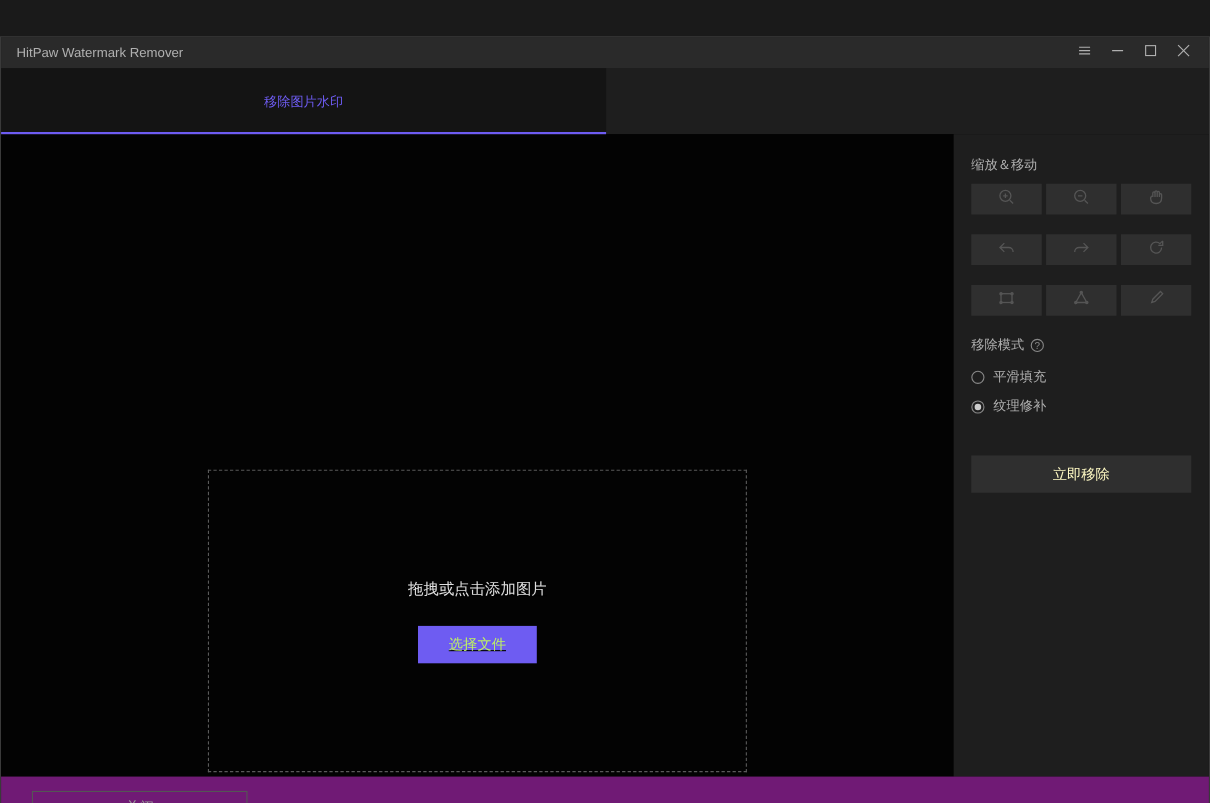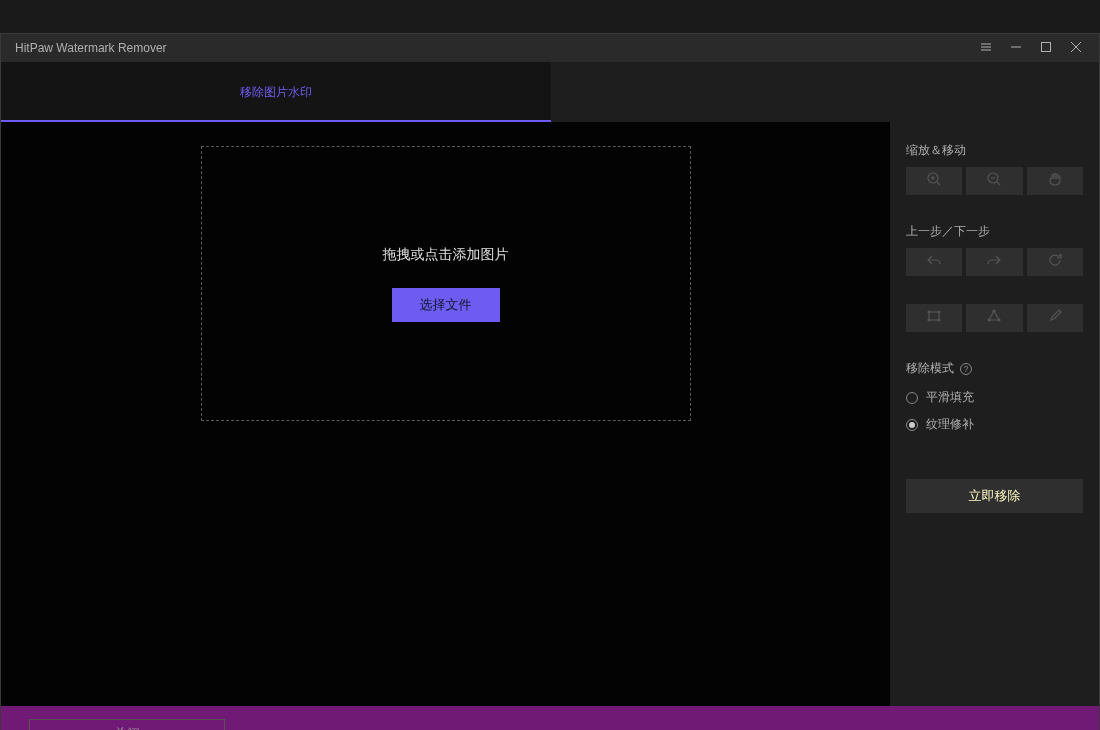--- a/index.html
+++ b/index.html
@@ -78,55 +78,56 @@
       background: #6e5cf2;
     }
     .content {
       flex: 1;
       display: flex;
       background: #0a0a0a;
     }
     .canvas-area {
       flex: 1;
       display: flex;
-      align-items: flex-start;
-      justify-content: center;
-      padding: 24px;
+      align-items: flex-end;
+      justify-content: center;
+      padding: 4px;
       background: #030303;
+      text-decoration: underline;
     }
     .dropzone {
       width: 490px;
       height: 275px;
       border: 1px dashed #5a5a5a;
       display: flex;
       flex-direction: column;
       align-items: center;
       justify-content: center;
       gap: 24px;
     }
     .dropzone-text {
       color: #e0e0e0;
       font-size: 14px;
     }
     .select-file-btn {
       background: #6e5cf2;
-      color: #0f172a;
+      color: #bef264;
       border: none;
       padding: 8px 28px;
       font-size: 13px;
       cursor: pointer;
       font-family: inherit;
     }
     .sidebar {
-      width: 209px;
+      width: 232px;
       background: #1e1e1e;
       padding: 20px 16px;
       display: flex;
       flex-direction: column;
-      gap: 28px;
+      gap: 18px;
     }
     .section-title {
       color: #b0b0b0;
       font-size: 12px;
       margin-bottom: 8px;
       display: flex;
       align-items: center;
       gap: 6px;
     }
     .help-icon {
@@ -297,21 +298,20 @@
           </div>
           <div class="icon-btn">
             <span><svg viewBox="0 0 16 16" fill="none" stroke="currentColor" stroke-width="1.2">
                   <path d="M5 8V4.5a1 1 0 012 0V8M7 4.5V3.5a1 1 0 012 0V8M9 4a1 1 0 012 0v4M11 6a1 1 0 012 0v3c0 3-2 5-5 5s-5-2-5-5l1-2"></path>
                 </svg></span>
           </div>
         </div>
       </div>
 
       <div class="section">
-        <div class="section-title">上一步／下一步</div>
         <div class="btn-row">
           <div class="icon-btn">
             <span><svg viewBox="0 0 16 16" fill="none" stroke="currentColor" stroke-width="1.2">
                   <path d="M6 4L2 8l4 4M2 8h8a4 4 0 014 4"></path>
                 </svg></span>
           </div>
           <div class="icon-btn">
             <span><svg viewBox="0 0 16 16" fill="none" stroke="currentColor" stroke-width="1.2">
                   <path d="M10 4l4 4-4 4M14 8H6a4 4 0 00-4 4"></path>
                 </svg></span>

